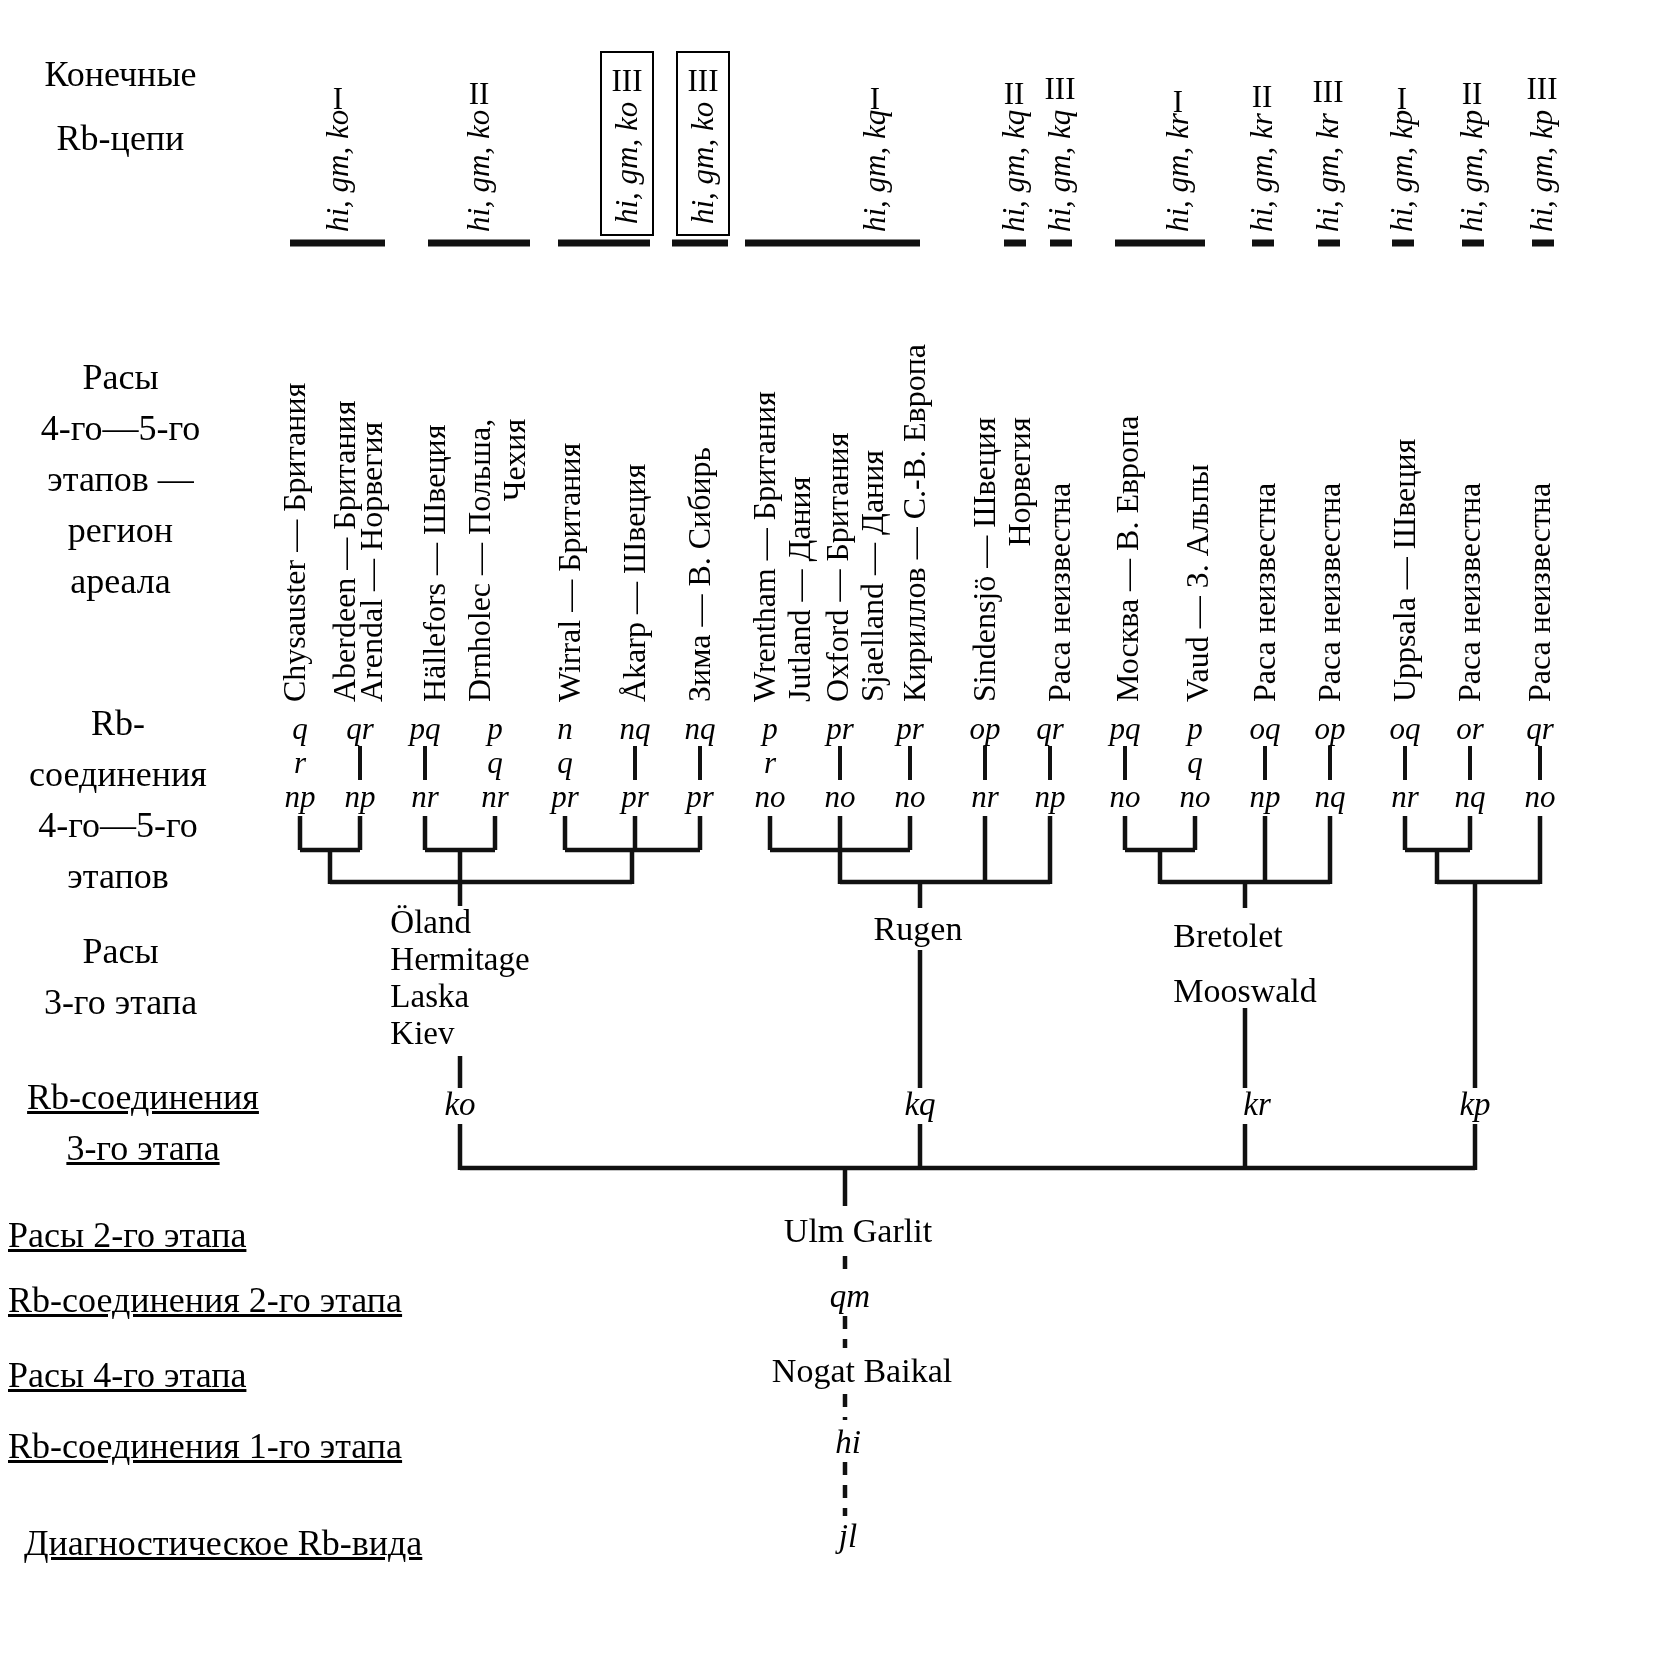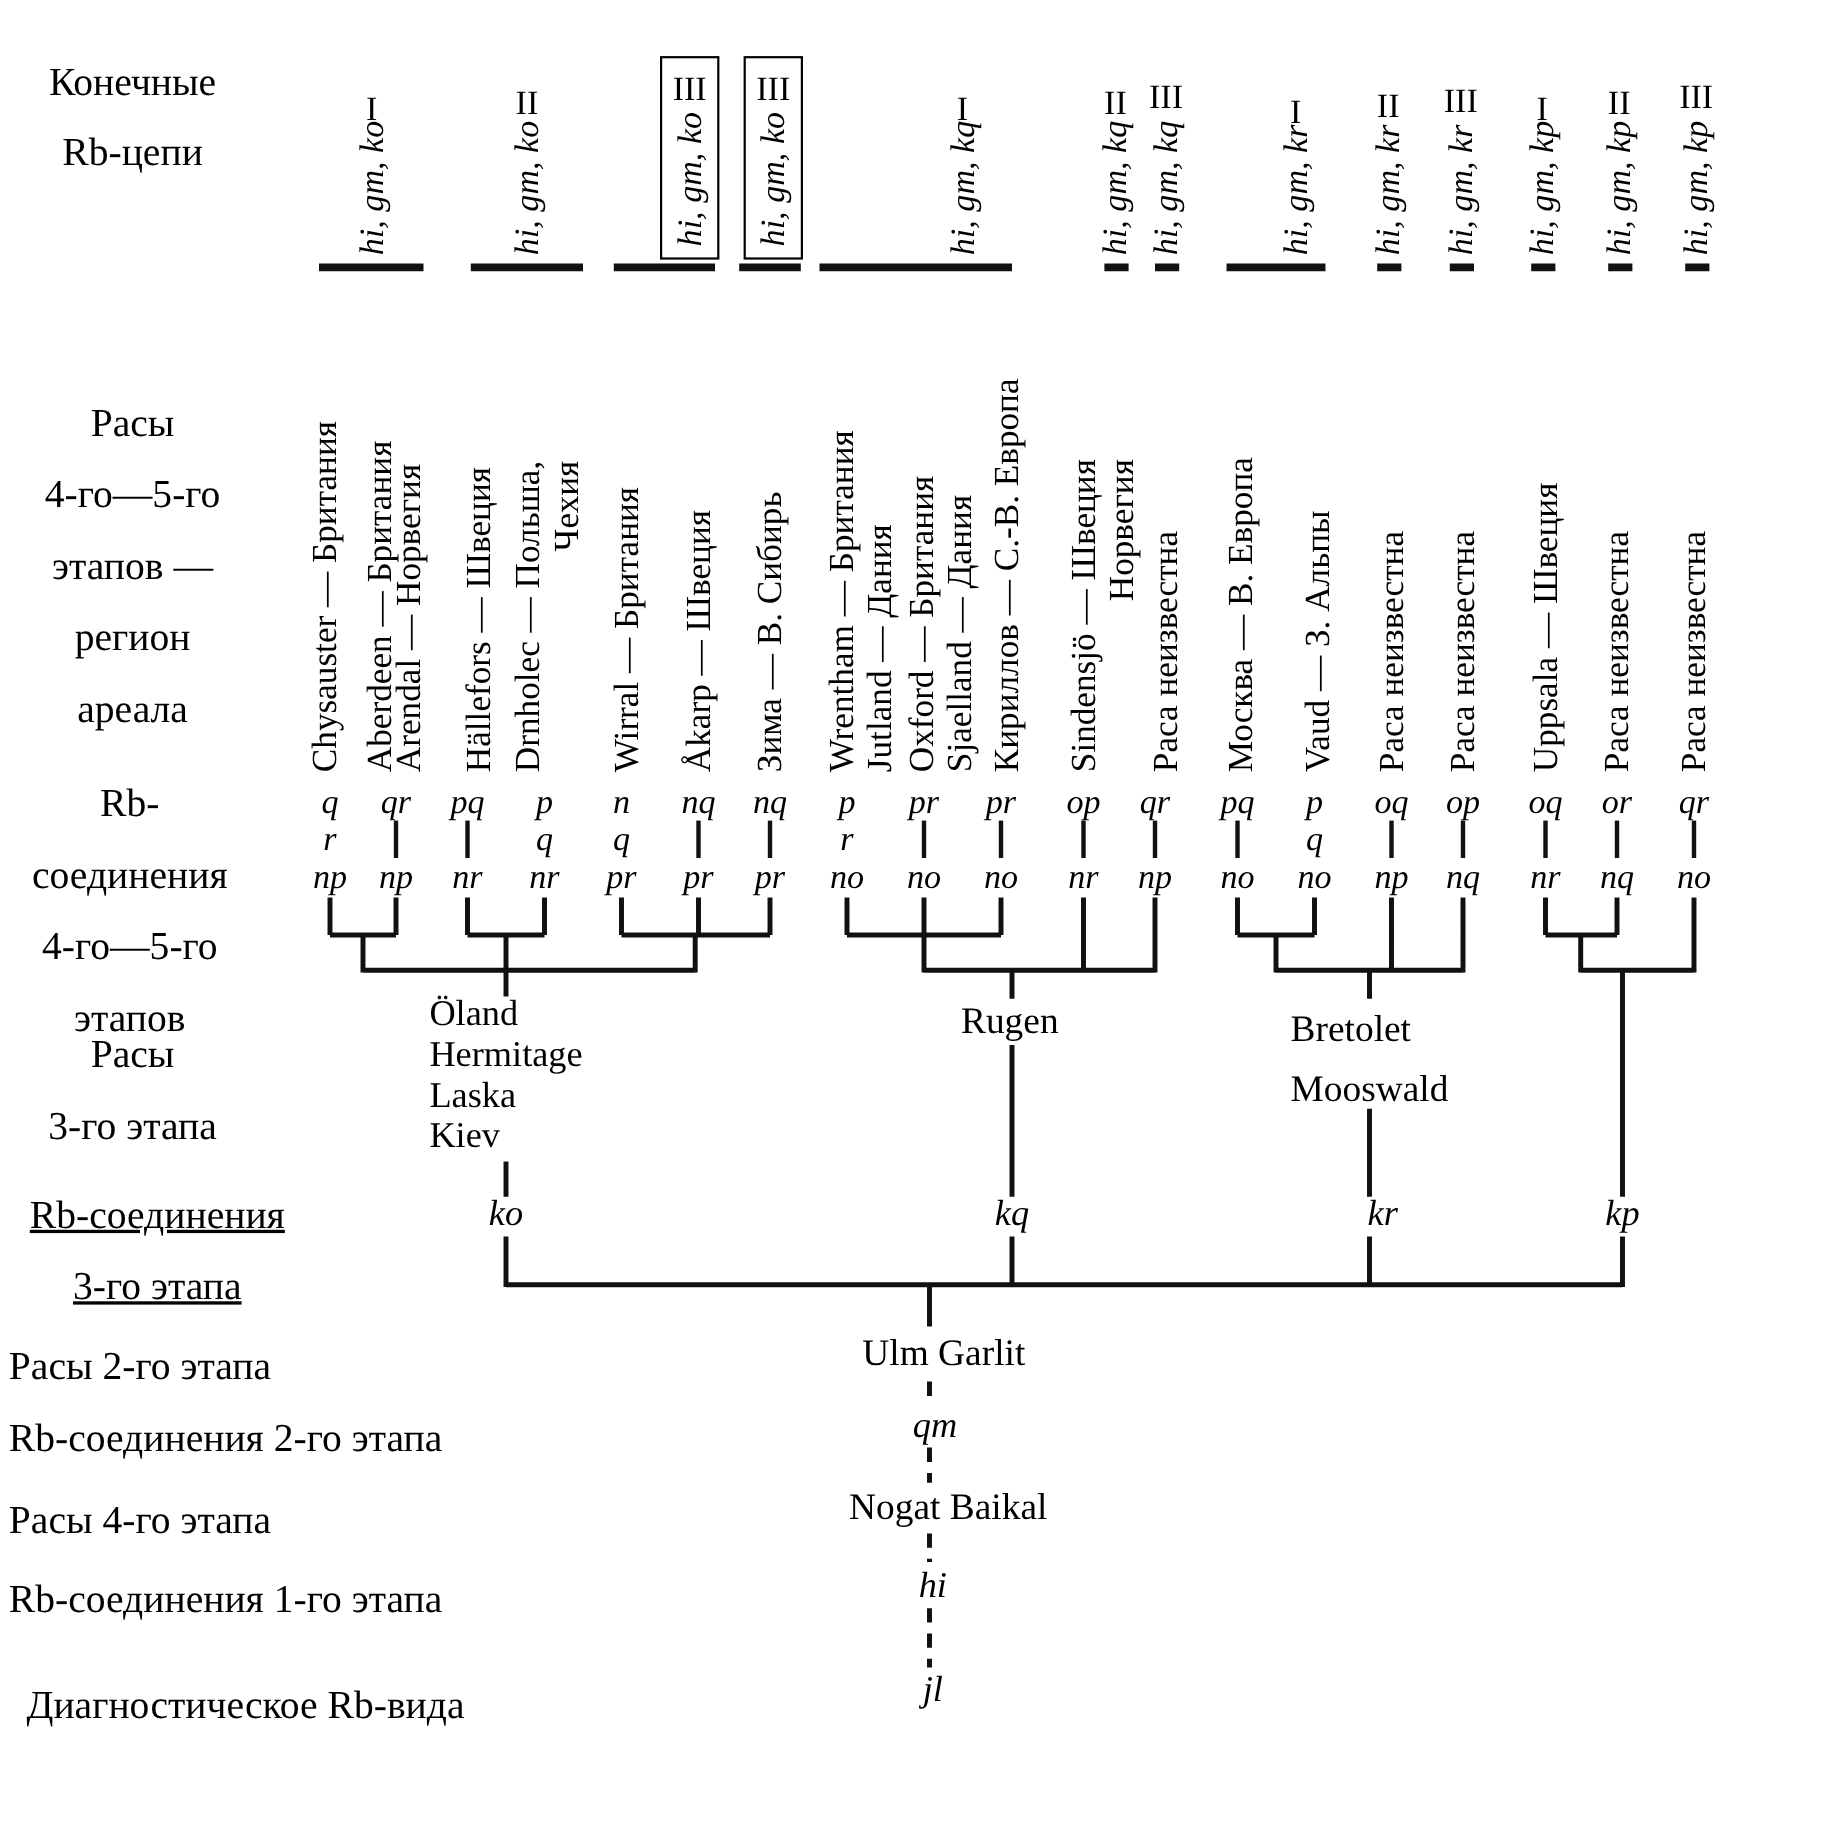--- a/index.html
+++ b/index.html
@@ -1,22 +1,22 @@
 <!DOCTYPE html>
 <html><head>
 <meta charset="utf-8">
 <style>
   * { margin:0; padding:0; box-sizing:border-box; }
   html,body { background:#ffffff; }
   body { font-family:"Liberation Serif","DejaVu Serif",serif; color:#000; }
   .canvas { position:relative; width:1656px; height:1655px; background:#fff; overflow:hidden; }
   .lines { position:absolute; left:0; top:0; }
 
-  .rowh { position:absolute; font-size:36px; line-height:65px; white-space:pre-line; text-align:center; }
-  .rowh.single { white-space:nowrap; text-align:center; }
+  .rowh { position:absolute; font-size:36px; line-height:51px; white-space:pre-line; text-align:center; }
+  .rowh.single { white-space:nowrap; text-align:center;text-decoration:underline; }
 
   .vlabel { position:absolute; transform-origin:0 0; transform:rotate(-90deg);
             width:max-content; white-space:pre-line; text-align:right; }
   .race  { font-size:32px; line-height:35px; }
   .chain { font-size:31px; line-height:38px; }
   .chain .genes { font-style:italic; }
   .chain .numeral { display:inline-block; transform:rotate(90deg); font-style:normal; margin-left:6px; }
   .chain.boxed { border:2.5px solid #000; padding:6px 12px 6px 10px; }
 
   .stack { position:absolute; width:90px; display:flex; flex-direction:column; align-items:center;

